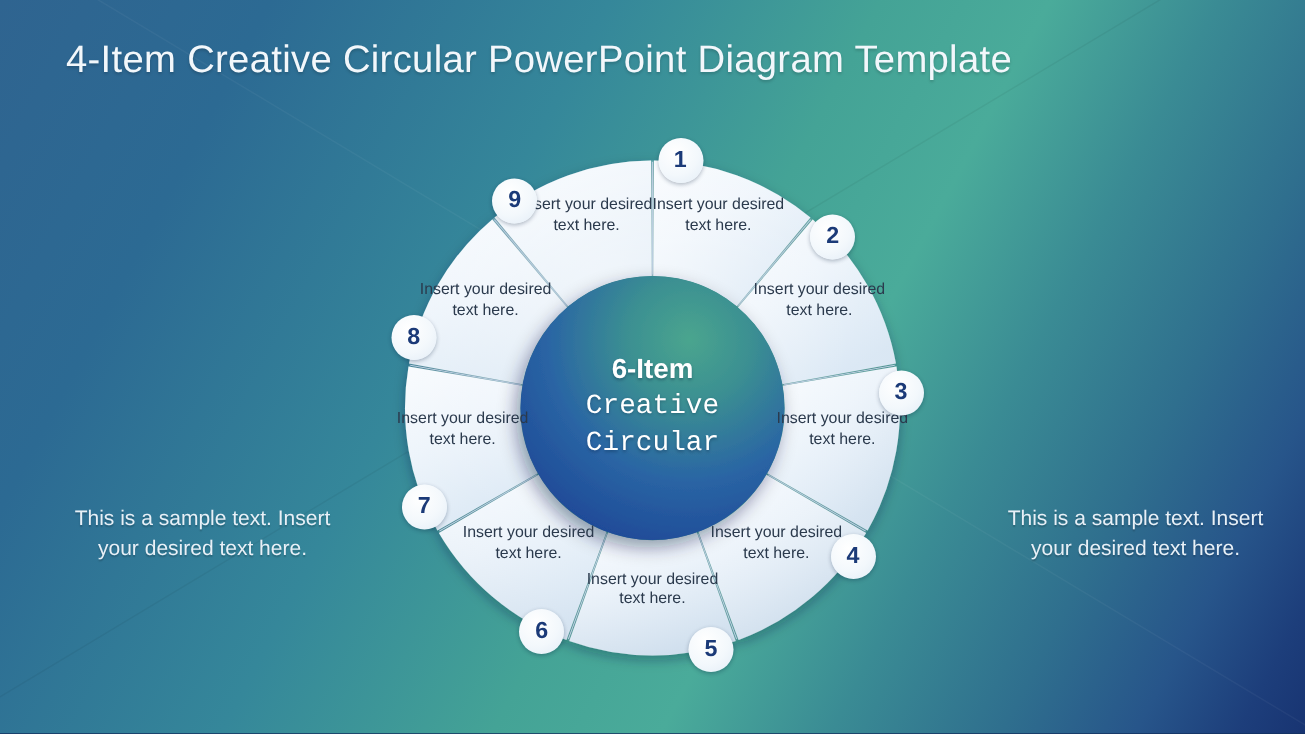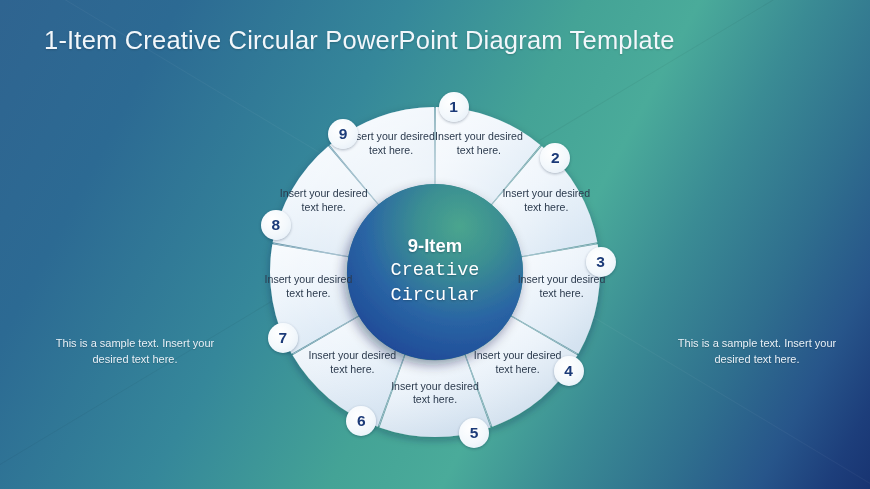--- a/index.html
+++ b/index.html
@@ -47,21 +47,21 @@
     color: #f2f7fb;
     letter-spacing: 0.2px;
     white-space: nowrap;
     text-shadow: 0 1px 2px rgba(0,0,0,0.18);
   }
 
   .side-text {
     position: absolute;
     width: 190px;
     text-align: center;
-    font-size: 11px;
+    font-size: 14px;
     line-height: 1.42;
     color: #e8f0f7;
     text-shadow: 0 1px 1px rgba(0,0,0,0.2);
   }
   #side-left  { left: 40px;  top: 336px; }
   #side-right { left: 662px; top: 336px; }
 
   #watermark {
     position: absolute;
     left: 285px;
@@ -133,21 +133,21 @@
   #center-label .l3 { font-size: 18.5px; font-weight: 400; line-height: 1.34; font-family: Liberation Mono, monospace; }
 </style>
 </head>
 <body>
 
 <div id="slide">
 
   <div class="seam" style="left:0px; top:-40px; width:1100px; transform: rotate(31deg);"></div>
   <div class="seam dark" style="left:-60px; top:500px; width:1100px; transform: rotate(-31deg);"></div>
 
-  <div id="title">1-Item Creative Circular PowerPoint Diagram Template</div>
+  <div id="title">4-Item Creative Circular PowerPoint Diagram Template</div>
 
   <div id="side-left" class="side-text">This is a sample text. Insert your desired text here.</div>
   <div id="side-right" class="side-text">This is a sample text. Insert your desired text here.</div>
 
   <div id="watermark">
     <span>SlideModel</span><span class="tld">.com</span>
   </div>
 
   <svg id="diagram" viewBox="0 0 870 489">
     <defs>
@@ -212,21 +212,21 @@
         <line x1="357.92373906318494" y1="316.5" x2="292.97183377935204" y2="354" stroke="#b9ccdf" stroke-width="0.8"></line>
         <line x1="347.3521099819135" y1="256.54531218764316" x2="273.49152850599785" y2="243.5216988626234" stroke="#b9ccdf" stroke-width="0.8"></line>
         <line x1="377.791902737898" y1="203.82204456241095" x2="329.5828320114075" y2="146.36871132848762" stroke="#b9ccdf" stroke-width="0.8"></line>
         <line x1="435" y1="183" x2="434.99999999999994" y2="108" stroke="#b9ccdf" stroke-width="0.8"></line>
       </g>
 
     <circle cx="435" cy="272" r="88" fill="url(#coreGrad)" filter="url(#coreShadow)"></circle>
   </svg>
 
   <div id="center-label">
-    <div class="l1">9-Item</div>
+    <div class="l1">6-Item</div>
     <div class="l2">Creative</div>
     <div class="l3">Circular</div>
   </div>
 
   <div id="overlay">
       <div class="seg-text" style="left: 478.95px; top: 151.249px;">Insert your desired text here.</div>
       <div class="badge" style="left: 453.504px; top: 107.035px; color: rgb(27, 58, 120);">1</div>
       <div class="seg-text" style="left: 546.284px; top: 207.75px;">Insert your desired text here.</div>
       <div class="badge" style="left: 555.213px; top: 157.523px; color: rgb(27, 58, 120);">2</div>
       <div class="seg-text" style="left: 561.548px; top: 294.314px;">Insert your desired text here.</div>

